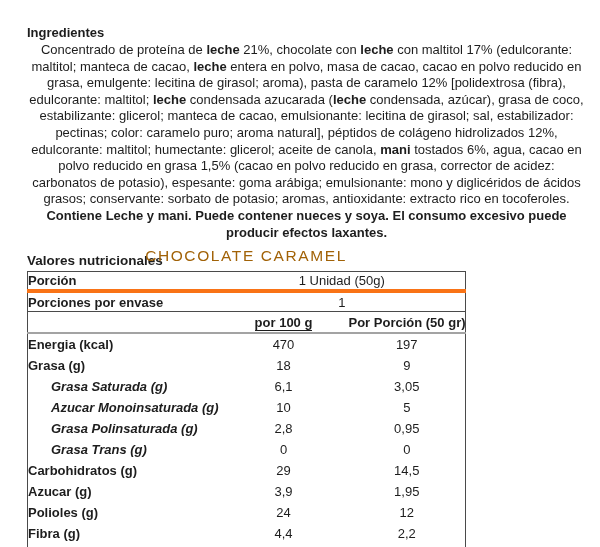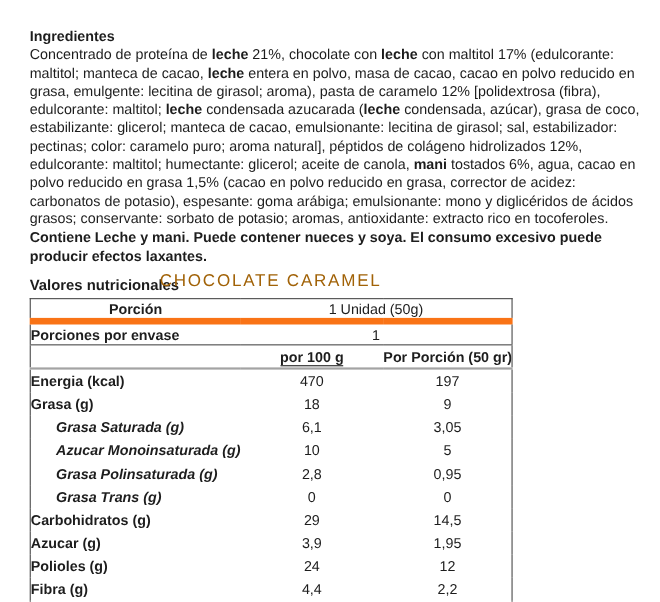--- a/index.html
+++ b/index.html
@@ -24,21 +24,21 @@
     font-size: 13px;
     font-weight: bold;
     margin: 0 0 2px 0;
     line-height: 15px;
   }
   .ing-text {
     font-size: 13px;
     line-height: 16.6px;
     margin: 0;
     width: 559px;
-    text-align: left;
+    text-align: center;
   }
   .ing-text .b { font-weight: bold; }
 
   .nutri-head {
     position: relative;
     width: 438px;
     margin-top: 10px;
     height: 18px;
   }
   .section-label {
@@ -70,21 +70,21 @@
     height: 21px;
     vertical-align: middle;
     overflow: hidden;
     white-space: nowrap;
   }
   td.lbl {
     padding-left: 8px;
     font-weight: bold;
   }
   td.val { text-align: center; }
-  tr.info1 td { border-bottom: 6px solid #f97316; height: 17px; text-align: center; }
+  tr.info1 td { border-bottom: 4px solid #f97316; height: 17px; }
   tr.info2 td { border-bottom: 1.5px solid #4a4a4a; height: 18px; }
   tr.colhead td { border-bottom: 2px solid #a3a3a3; height: 20px; font-weight: bold; }
   tr.sub td.lbl {
     padding-left: 23px;
     font-style: italic;
   }
   .u {
     border-bottom: 1.5px solid #1d1d1d;
   }
 </style>

